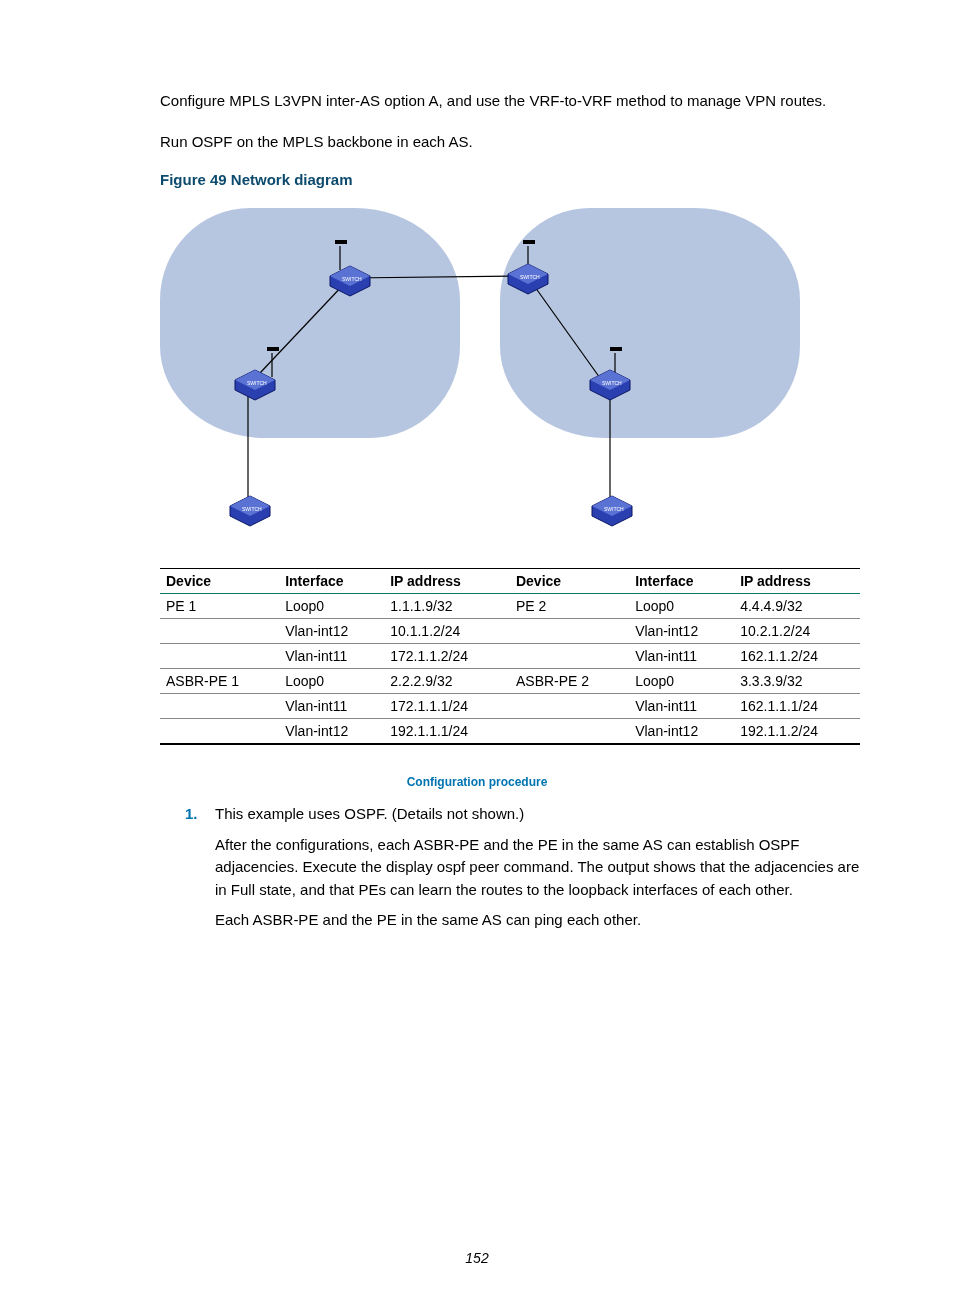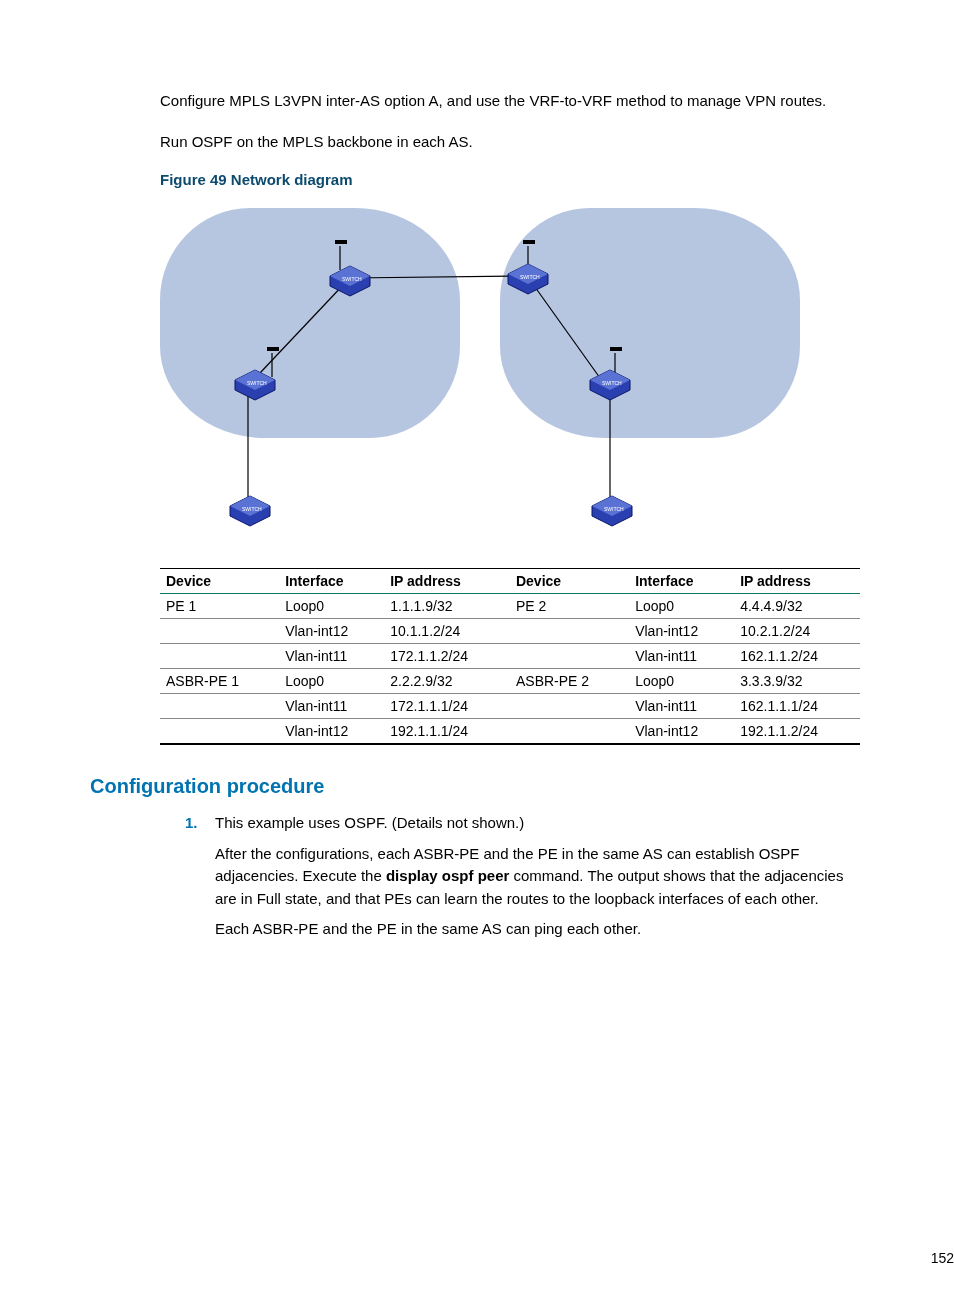--- a/index.html
+++ b/index.html
@@ -65,21 +65,22 @@
     border-bottom: 1px solid #888;
   }
   tbody tr:last-child {
     border-bottom: 2px solid #000;
   }
 
   .section-title {
     color: #0073b1;
     font-weight: bold;
     margin: 30px 0 14px 0;
-    font-size: 20px;
+    font-size: 12px;
+    text-align: center;
   }
   ol.steps {
     margin: 0 0 0 70px;
     padding-left: 25px;
     list-style: none;
   }
   ol.steps > li {
     position: relative;
     margin-bottom: 14px;
     padding-left: 30px;
@@ -88,28 +89,29 @@
   ol.steps > li::before {
     content: attr(data-num);
     position: absolute;
     left: 0;
     color: #0073b1;
     font-weight: bold;
   }
   ol.steps p {
     margin: 8px 0;
   }
-  .bold { font-weight: bold; margin-top: 38px; }
+  .bold { font-weight: normal; margin-top: 38px; }
 
   .page-num {
     position: absolute;
     bottom: 30px;
     width: 100%;
-    text-align: right;
+    text-align: center;
     font-size: 14px;
+    font-style: italic;
   }
 
   svg .link { stroke: #000; stroke-width: 1.2; fill: none; }
   svg .port { fill: #000; }
 </style>
 </head>
 <body>
 
 <div class="page">
 

